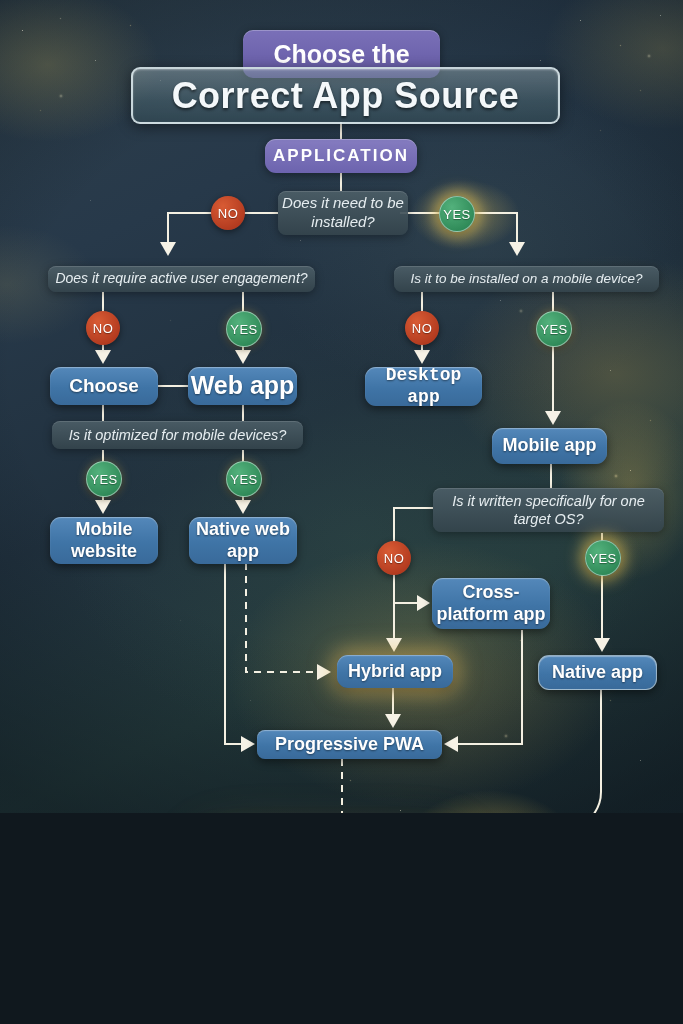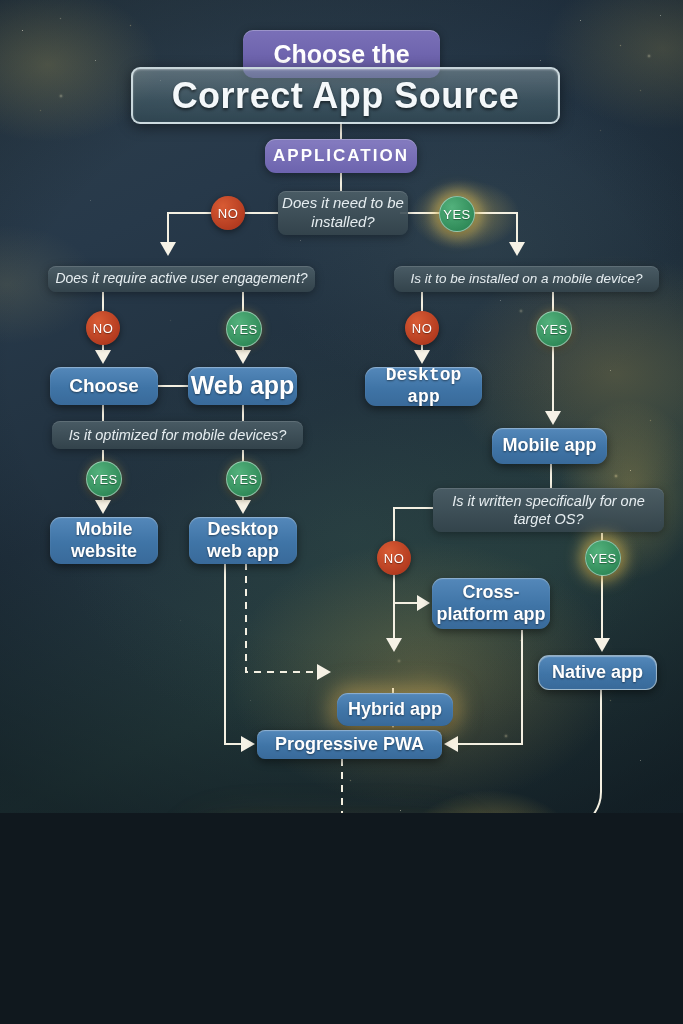--- a/index.html
+++ b/index.html
@@ -62,21 +62,21 @@
     box-shadow:0 3px 8px rgba(0,0,0,.45), inset 0 1px 1px rgba(255,255,255,.35);
     color:#fff;font-weight:bold;text-shadow:0 1px 2px rgba(0,0,0,.45);line-height:1.18;}
   .circle{position:absolute;width:34px;height:34px;border-radius:50%;display:flex;align-items:center;
     justify-content:center;color:#fff;font-weight:normal;font-size:13px;letter-spacing:.5px;
     text-shadow:0 1px 1px rgba(0,0,0,.4);}
   .circle.no{background:radial-gradient(circle at 35% 30%,#d85b34,#b23a1f 75%);
     box-shadow:0 2px 6px rgba(0,0,0,.45);}
   .circle.yes{background:radial-gradient(circle at 35% 30%,#53b17c,#2f8a58 75%);
     border:1px solid rgba(255,255,255,.45);box-shadow:0 0 10px rgba(236,198,96,.35),0 2px 6px rgba(0,0,0,.45);}
   .circle.yes.bright{box-shadow:0 0 16px 4px rgba(240,202,88,.7),0 2px 6px rgba(0,0,0,.45);}
-  .halo{box-shadow:0 0 22px 5px rgba(234,192,95,.55),0 3px 8px rgba(0,0,0,.45), inset 0 1px 1px rgba(255,255,255,.35) !important;margin-top:38px;}
+  .halo{box-shadow:0 0 22px 5px rgba(234,192,95,.55),0 3px 8px rgba(0,0,0,.45), inset 0 1px 1px rgba(255,255,255,.35) !important;}
   .pill{position:absolute;display:flex;align-items:center;justify-content:center;
     background:linear-gradient(180deg,#3b473e 0%,#27312a 60%,#202a24 100%);
     border:2px solid rgba(222,236,214,.8);border-radius:24px;color:#fdfdfc;font-weight:bold;
     letter-spacing:1px;text-shadow:0 2px 3px rgba(0,0,0,.6);
     box-shadow:0 0 28px 6px rgba(228,184,72,.45),0 0 60px rgba(228,184,72,.22),0 4px 12px rgba(0,0,0,.5);}
 </style>
 </head>
 <body>
 
 <div class="stage">
@@ -196,21 +196,21 @@
   <div class="bnode" style="left:365px;top:367px;width:117px;height:39px;font-size:18px;font-family:Liberation Mono, monospace;">
     <span>Desktop app</span>
   </div>
   <div class="bnode" style="left:492px;top:428px;width:115px;height:36px;font-size:18px;">
     <span>Mobile app</span>
   </div>
   <div class="bnode" style="left:50px;top:517px;width:108px;height:47px;font-size:18px;">
     <span>Mobile website</span>
   </div>
   <div class="bnode" style="left:189px;top:517px;width:108px;height:47px;font-size:18px;">
-    <span>Desktop web app</span>
+    <span>Native web app</span>
   </div>
   <div class="bnode" style="left:432px;top:578px;width:118px;height:51px;font-size:18px;">
     <span>Cross-platform app</span>
   </div>
   <div class="bnode halo" style="left:337px;top:655px;width:116px;height:33px;font-size:18px;">
     <span>Hybrid app</span>
   </div>
   <div class="bnode" style="left:538px;top:655px;width:117px;height:33px;font-size:18px;border:1px solid rgba(240,240,230,.5);">
     <span>Native app</span>
   </div>

